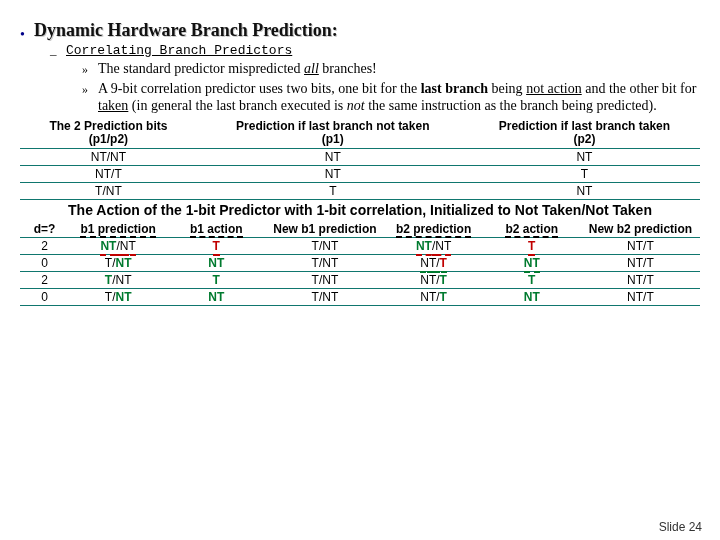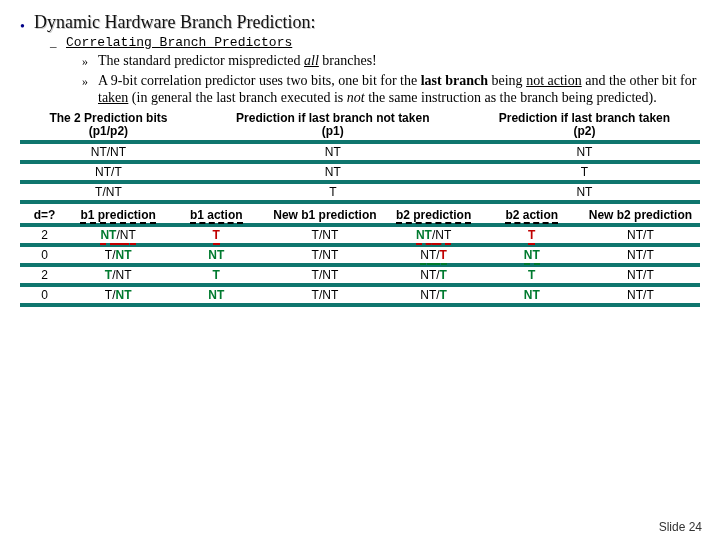--- a/index.html
+++ b/index.html
@@ -25,23 +25,23 @@
     font-weight: bold;
     color: #000088;
     text-align: center;
     padding: 4px 0 2px 0;
     border-bottom: 1px solid #000;
     margin-bottom: 6px;
     text-shadow: 1px 1px 0 #ccc;
   }
   .h1 {
     font-size: 18px;
-    font-weight: normal;
+    font-weight: bold;
     color: #111;
-    margin: 8px 0 2px 14px;
+    margin: 16px 0 2px 14px;
     text-shadow: 1px 1px 0 #ccc;
   }
   .h2 {
     font-size: 13px;
     margin: 0 0 2px 46px;
     text-decoration: underline;
     font-family: Liberation Mono, monospace;
   }
   .bullet {
     position: absolute;
@@ -71,21 +71,21 @@
   table {
     border-collapse: collapse;
     width: 100%;
     font-family: Arial, Helvetica, sans-serif;
     font-size: 12px;
     margin-top: 4px;
   }
   table th, table td {
     text-align: center;
     padding: 1px 2px;
-    border-bottom: 4px solid #0f766e;
+    border-bottom: 1px solid #0f766e;
   }
   table th {
     font-weight: bold;
     font-size: 12px;
     line-height: 1.1;
   }
   .caption {
     font-family: Arial, Helvetica, sans-serif;
     font-size: 14px;
     font-weight: bold;
@@ -161,20 +161,21 @@
           <td>T</td>
         </tr>
       <tr>
           <td>T/NT</td>
           <td>T</td>
           <td>NT</td>
         </tr>
     </tbody>
   </table>
 
+  <div class="caption">The Action of the 1-bit Predictor with 1-bit correlation, Initialized to Not Taken/Not Taken</div>
 
   <table class="tbl2">
     <thead>
       <tr>
         <th style="width:7%">d=?</th>
         <th style="width:14%"><span class="dashu">b1 prediction</span></th>
         <th style="width:14%"><span class="dashu">b1 action</span></th>
         <th style="width:17%">New b1 prediction</th>
         <th style="width:14%"><span class="dashu">b2 prediction</span></th>
         <th style="width:14%"><span class="dashu">b2 action</span></th>

